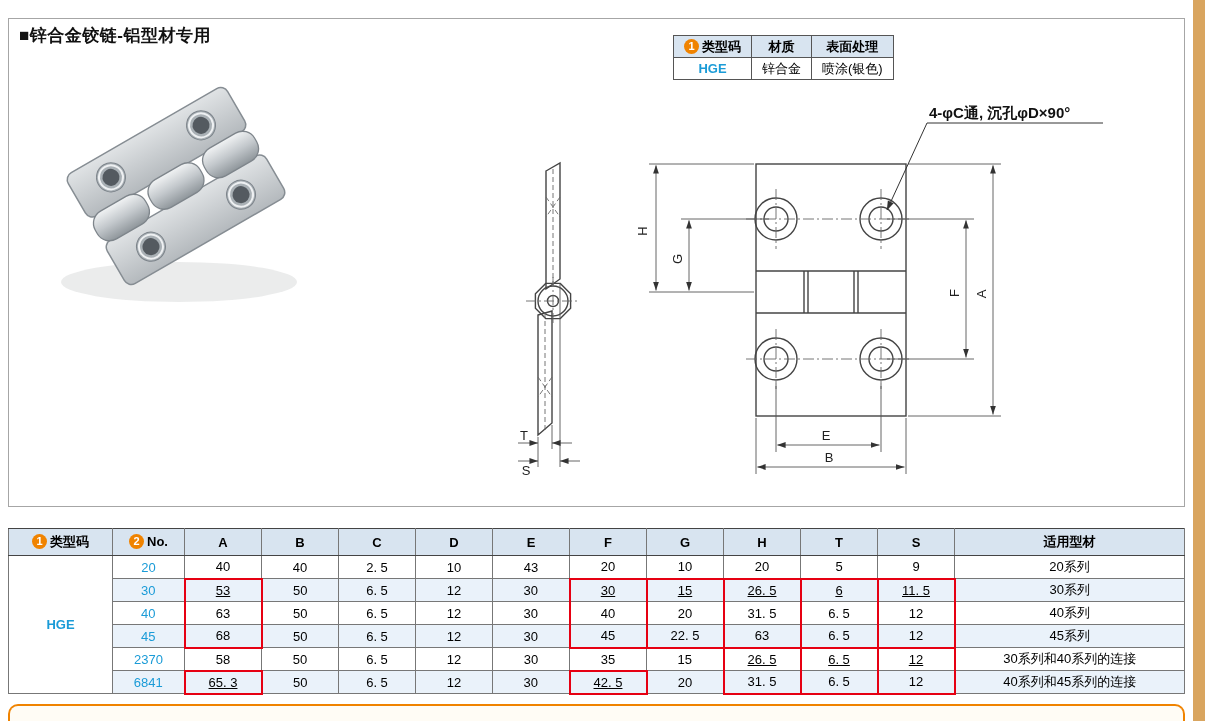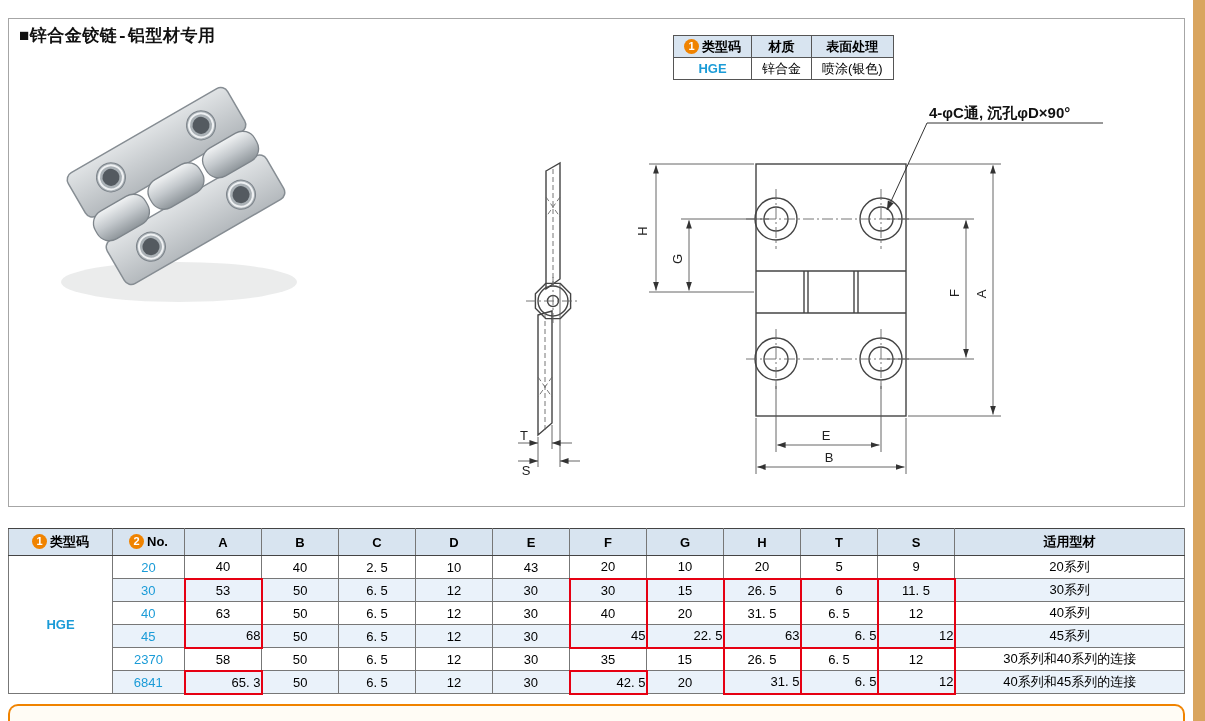--- a/index.html
+++ b/index.html
@@ -3,21 +3,21 @@
 <meta charset="utf-8">
 <style>
   * { margin: 0; padding: 0; box-sizing: border-box; }
   html,body { background: #ffffff; }
   body { font-family: "Liberation Sans", "DejaVu Sans", sans-serif; }
   .page { position: relative; width: 1205px; height: 721px; background: #fff; overflow: hidden; }
 
   .side-strip { position: absolute; right: 0; top: 0; width: 12px; height: 721px; background: #D9A55F; }
 
   .top-box { position: absolute; left: 8px; top: 18px; width: 1177px; height: 489px; border: 1px solid #A6A6A6; background: #fff; }
-  .page-title { position: absolute; left: 10px; top: 5px; font-size: 17px; font-weight: bold; color: #111; letter-spacing: 0.5px; font-family: Liberation Mono, monospace; }
+  .page-title { position: absolute; left: 10px; top: 5px; font-size: 17px; font-weight: bold; color: #111; letter-spacing: 0.5px; }
 
   .info-table { position: absolute; left: 664px; top: 16px; border-collapse: collapse; font-size: 13px; }
   .info-table th, .info-table td { border: 1px solid #555; height: 22px; text-align: center; padding: 0 10px; white-space: nowrap; }
   .info-table th { background: #D8E4F0; font-weight: bold; }
   .info-table td.code { color: #1A9BD7; font-weight: bold; }
 
   .badge { display: inline-block; width: 15px; height: 15px; line-height: 15px; border-radius: 50%;
            background: #F08300; color: #fff; font-size: 11px; font-weight: bold; text-align: center;
            margin-right: 3px; position: relative; top: -1px; }
 
@@ -31,22 +31,22 @@
 
   #spec-table { position: absolute; left: 8px; top: 528px; width: 1177px; border-collapse: collapse;
                 font-size: 13px; table-layout: fixed; }
   #spec-table th, #spec-table td { border: 1px solid #777; text-align: center; overflow: hidden; white-space: nowrap; }
   #spec-table th { background: #D8E4F0; height: 27px; font-weight: bold; border-top: 1px solid #444; border-bottom: 1px solid #444; }
   #spec-table td { height: 23px; background: #fff; }
   #spec-table tr.alt td { background: #EAF2FA; }
   #spec-table td.type-code { color: #1A9BD7; font-weight: bold; background: #fff; }
   #spec-table td.no-cell { color: #1A9BD7; }
   #spec-table td.hl-x { border-left: 2px solid #E60012; border-right: 2px solid #E60012; }
-  #spec-table td.hl-t { border-top: 2px solid #E60012; }
-  #spec-table td.hl-b { border-bottom: 2px solid #E60012; text-align: right; }
+  #spec-table td.hl-t { border-top: 2px solid #E60012; text-decoration: underline; }
+  #spec-table td.hl-b { border-bottom: 2px solid #E60012; }
 
   .note-box { position: absolute; left: 8px; top: 704px; width: 1177px; height: 17px;
               border: 2px solid #F08300; border-bottom: none; border-radius: 10px 10px 0 0; background: #FFFCF5; }
 </style>
 </head>
 <body>
 
 <div class="page">
 
   <div class="side-strip"></div>

